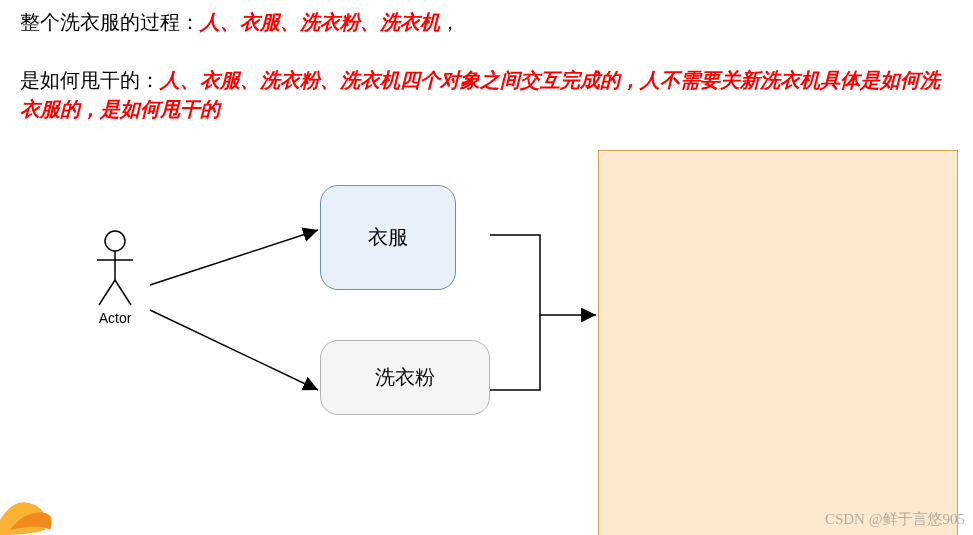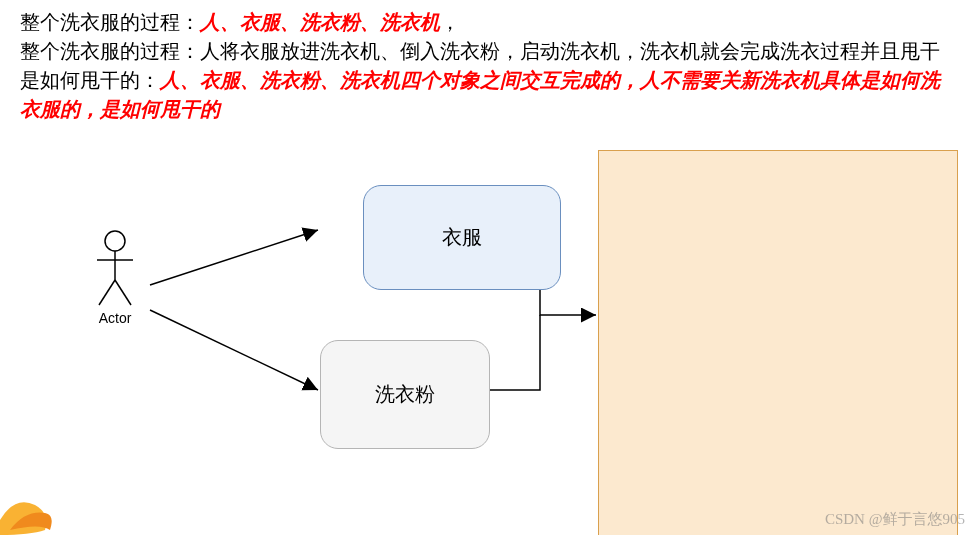--- a/index.html
+++ b/index.html
@@ -46,31 +46,30 @@
       border-radius: 18px;
       display: flex;
       align-items: center;
       justify-content: center;
       font-size: 20px;
       color: #000;
     }
     .node-clothes {
       left: 320px;
       top: 55px;
-      width: 198px;
+      width: 136px;
       height: 105px;
       background: #e8f0fa;
       border: 1.5px solid #6a8fbf;
-      margin-left: 43px;
     }
     .node-powder {
       left: 320px;
       top: 210px;
       width: 170px;
-      height: 109px;
+      height: 75px;
       background: #f5f5f5;
       border: 1.5px solid #b5b5b5;
     }
     .node-machine {
       left: 598px;
       top: 20px;
       width: 360px;
       height: 440px;
       background: #fce9cf;
       border: 1.5px solid #d9a04e;
@@ -92,21 +91,21 @@
       width: 65px;
       height: 60px;
       overflow: hidden;
     }
   </style>
 </head>
 <body>
 
 <div class="text-block">
   <span>整个洗衣服的过程：</span><span class="red">人、衣服、洗衣粉、洗衣机</span><span>，</span><br>
-  <span>整个洗衣服的过程：人将衣服放进洗衣机、倒入洗衣粉，启动洗衣机，洗衣机就会完成洗衣过程并且甩干</span><br>
+  <br>
   <span>是如何甩干的：</span><span class="red">人、衣服、洗衣粉、洗衣机四个对象之间交互完成的，人不需要关新洗衣机具体是如何洗衣服的，是如何甩干的</span>
 </div>
 
 <div class="diagram">
 
   <svg width="973" height="400" style="position:absolute;left:0;top:0">
     <defs>
       <marker id="arrow" markerWidth="12" markerHeight="12" refX="10" refY="5" orient="auto">
         <path d="M0,0 L10,5 L0,10 z" fill="#000"></path>
       </marker>

